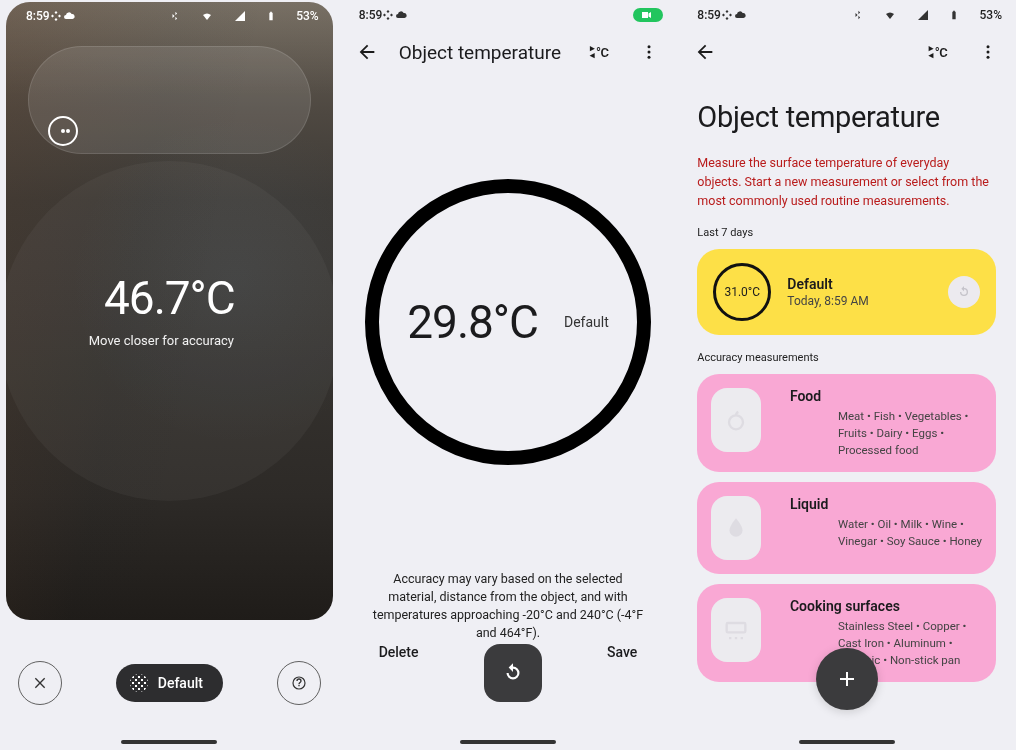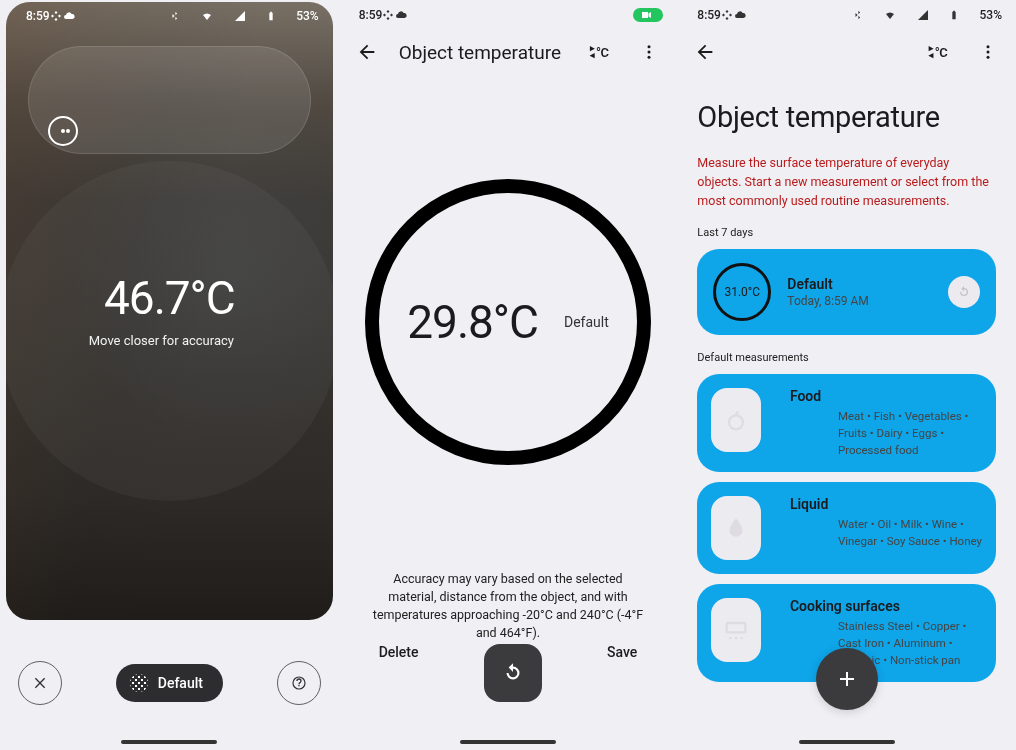--- a/index.html
+++ b/index.html
@@ -191,41 +191,41 @@
     background:#3b3b3d; color:#fff;
     display:flex; align-items:center; justify-content:center;
   }
   
   .p3-content { padding: 0 20px; }
   .p3-title { font-size:29px; font-weight:400; margin-top:26px; letter-spacing:-0.3px; }
   .p3-sub { font-size:12.5px; line-height:1.5; color:#b91c1c; margin-top:20px; }
   .section-label { font-size:11px; color:#222; margin-top:16px; }
   .recent-card {
     margin-top:10px;
-    background:#0ea5e9;
+    background:#fde047;
     border-radius:22px;
     padding:14px 16px;
     display:flex; align-items:center; gap:16px;
   }
   .mini-ring {
     width:58px; height:58px; border-radius:50%;
     border:3px solid #111;
     display:flex; align-items:center; justify-content:center;
     font-size:12px;
   }
   .recent-txt .t1 { font-size:14px; font-weight:600; }
   .recent-txt .t2 { font-size:12px; color:#444; margin-top:2px; }
   .recent-card .ref {
     margin-left:auto;
     width:32px; height:32px; border-radius:50%; background:#eceaef;
     display:flex; align-items:center; justify-content:center; color:#c5c3ca;
   }
   .routine-card {
     margin-top:10px;
-    background:#0ea5e9;
+    background:#f9a8d4;
     border-radius:22px;
     padding:14px 14px;
     display:flex; gap:29px;
   }
   .routine-icon {
     width:64px; height:64px; border-radius:16px; background:#ecebef;
     display:flex; align-items:center; justify-content:center;
     color:#dedce2;
   }
   .routine-txt .r1 { font-size:14px; font-weight:600; }
@@ -424,21 +424,21 @@
         <div class="t1">Default</div>
         <div class="t2">Today, 8:59 AM</div>
       </div>
       <div class="ref">
         <svg width="16" height="16" viewBox="0 0 24 24">
             <path fill="currentColor" d="M12 6V3L8 7l4 4V8a4 4 0 11-4 4H6a6 6 0 106-6z"></path>
           </svg>
       </div>
     </div>
 
-    <div class="section-label">Default measurements</div>
+    <div class="section-label">Accuracy measurements</div>
 
     <div class="routine-card">
       <div class="routine-icon">
         <svg width="28" height="28" viewBox="0 0 24 24">
             <circle cx="12" cy="14" r="6" fill="none" stroke="currentColor" stroke-width="2"></circle>
             <path stroke="currentColor" stroke-width="2" fill="none" d="M12 8c0-2 2-3 2-3"></path>
           </svg>
       </div>
       <div class="routine-txt">
         <div class="r1">Food</div>

